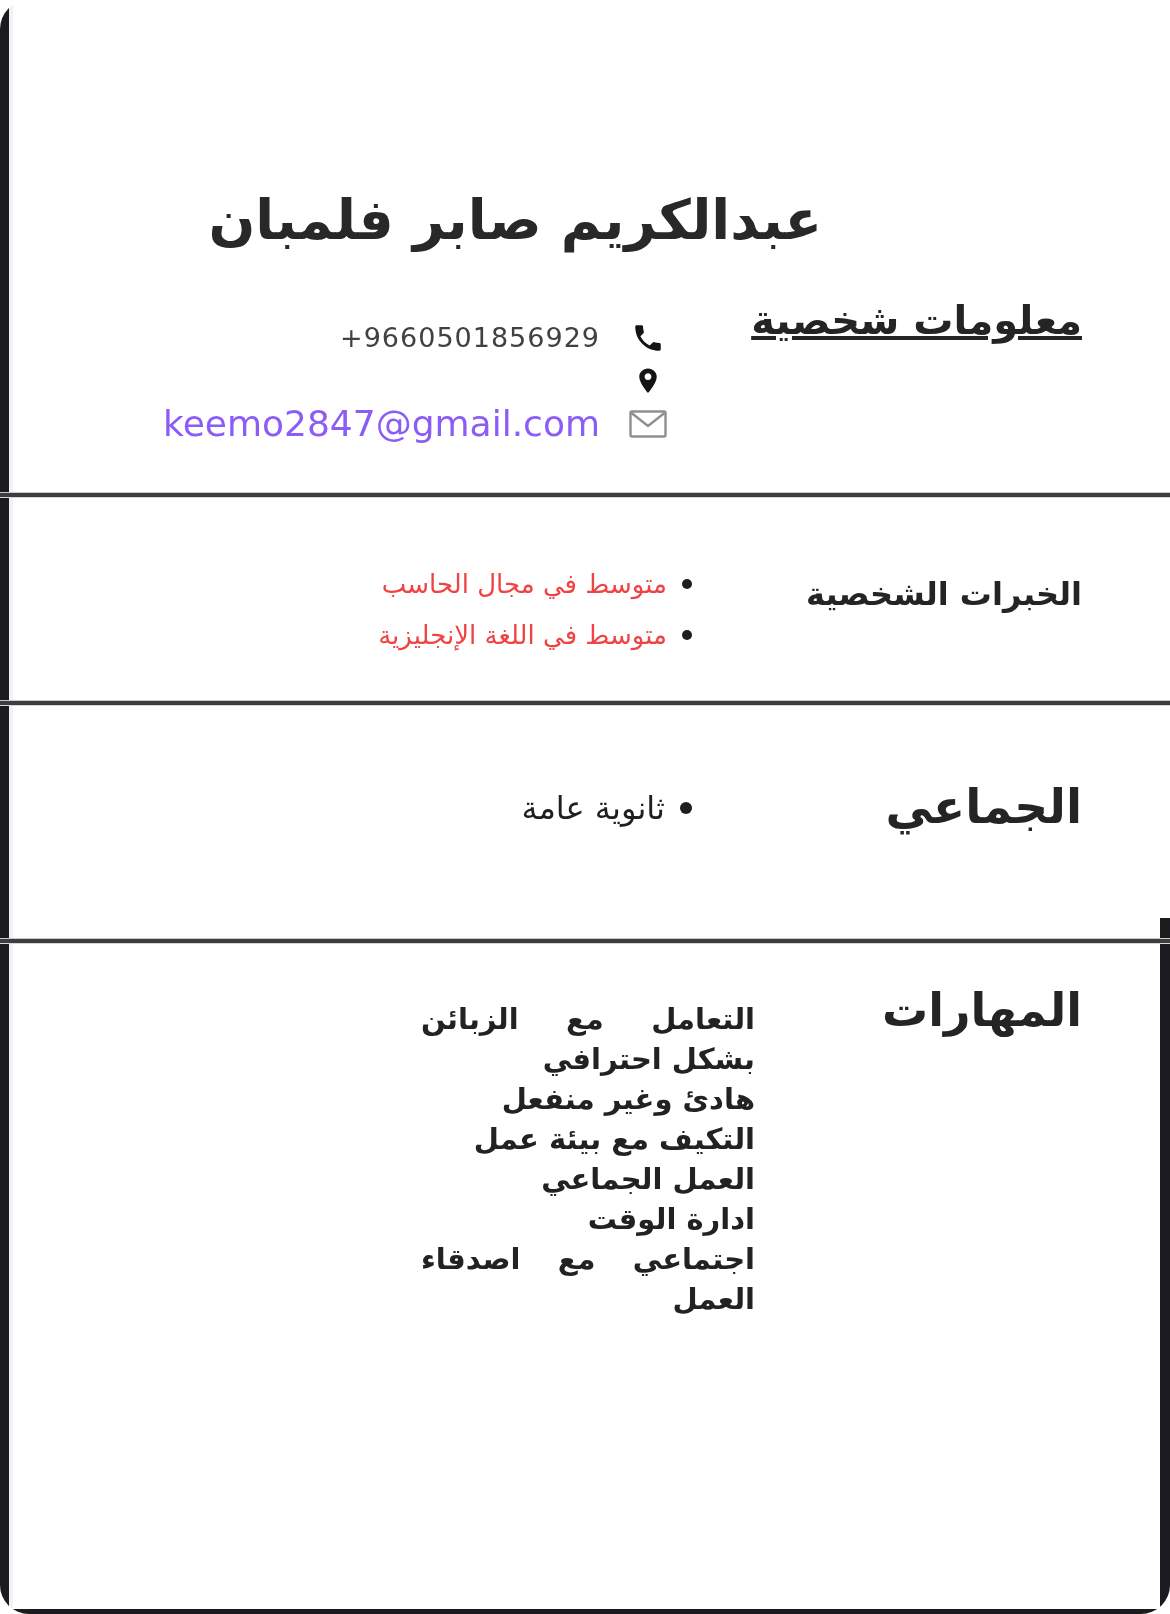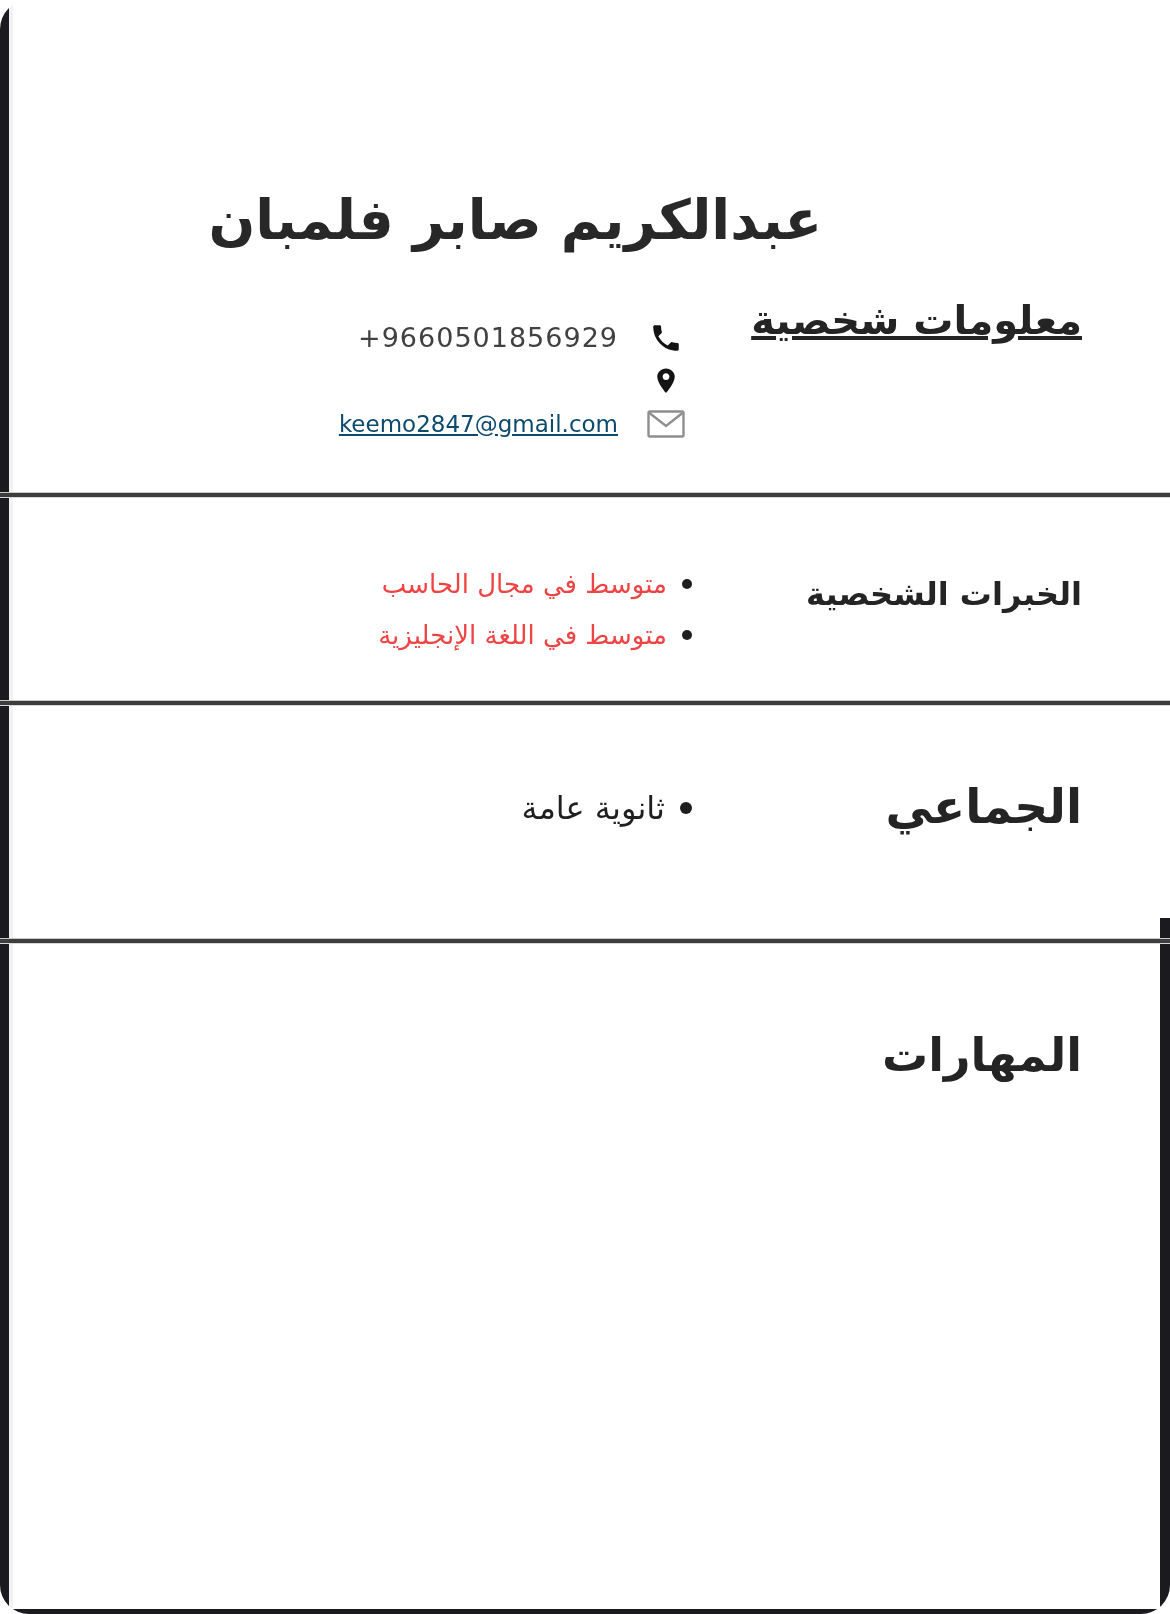--- a/index.html
+++ b/index.html
@@ -18,31 +18,31 @@
     font-size:55px; font-weight:bold; color:#282828; direction:rtl; white-space:nowrap;
   }
 
   .sec-title {
     position:absolute; margin:0; direction:rtl; color:#242424;
     font-weight:bold; white-space:nowrap;
   }
   .t-personal { top:297px;  right:88px; font-size:40px;text-decoration:underline; }
   .t-exp      { top:575px;  right:88px; font-size:32px; }
   .t-edu      { top:779px;  right:88px; font-size:47px; }
-  .t-skills   { top:1028px;  right:88px; font-size:46px; }
+  .t-skills   { top:983px;  right:88px; font-size:46px; }
 
   .contacts {
-    position:absolute; top:316px; right:482px;
+    position:absolute; top:316px; right:500px;
     display:flex; flex-direction:column; 
   }
   .contact-row { display:flex; align-items:center; justify-content:flex-end; gap:26px; height:43px; }
   .contact-text { color:#414141; white-space:nowrap; }
   .phone-text { font-size:27px; letter-spacing:1px; }
   .loc-text   { font-size:29px; }
-  .email-text { font-size:23px; color:#0c4a6e;text-decoration:underline; }
+  .email-text { font-size:36px; color:#8b5cf6; }
   .cicon { width:44px; display:flex; justify-content:center; align-items:center; flex:none; }
 
   .divider {
     position:absolute; left:0; width:1170px; height:4px; background:#3d3d3d;
     border-top:1px solid #c9c9c9; border-bottom:1px solid #d6d6d6;
   }
   .d1 { top:492px; }
   .d2 { top:700px; }
   .d3 { top:938px; }
 
@@ -123,14 +123,22 @@
   <ul class="bullets edu-bullets">
     <li class="bullet-row">
       <span class="dot"></span>
       <span class="bullet-text">ثانوية عامة</span>
     </li>
   </ul>
 
   <div class="divider d3"></div>
 
   <h2 class="sec-title t-skills">المهارات</h2>
+  <div class="skills">
+    <div class="skill">التعامل مع الزبائن بشكل احترافي</div>
+    <div class="skill">هادئ وغير منفعل</div>
+    <div class="skill">التكيف مع بيئة عمل</div>
+    <div class="skill">العمل الجماعي</div>
+    <div class="skill">ادارة الوقت</div>
+    <div class="skill">اجتماعي مع اصدقاء العمل</div>
+  </div>
 
 </div>
 
 </body></html>

